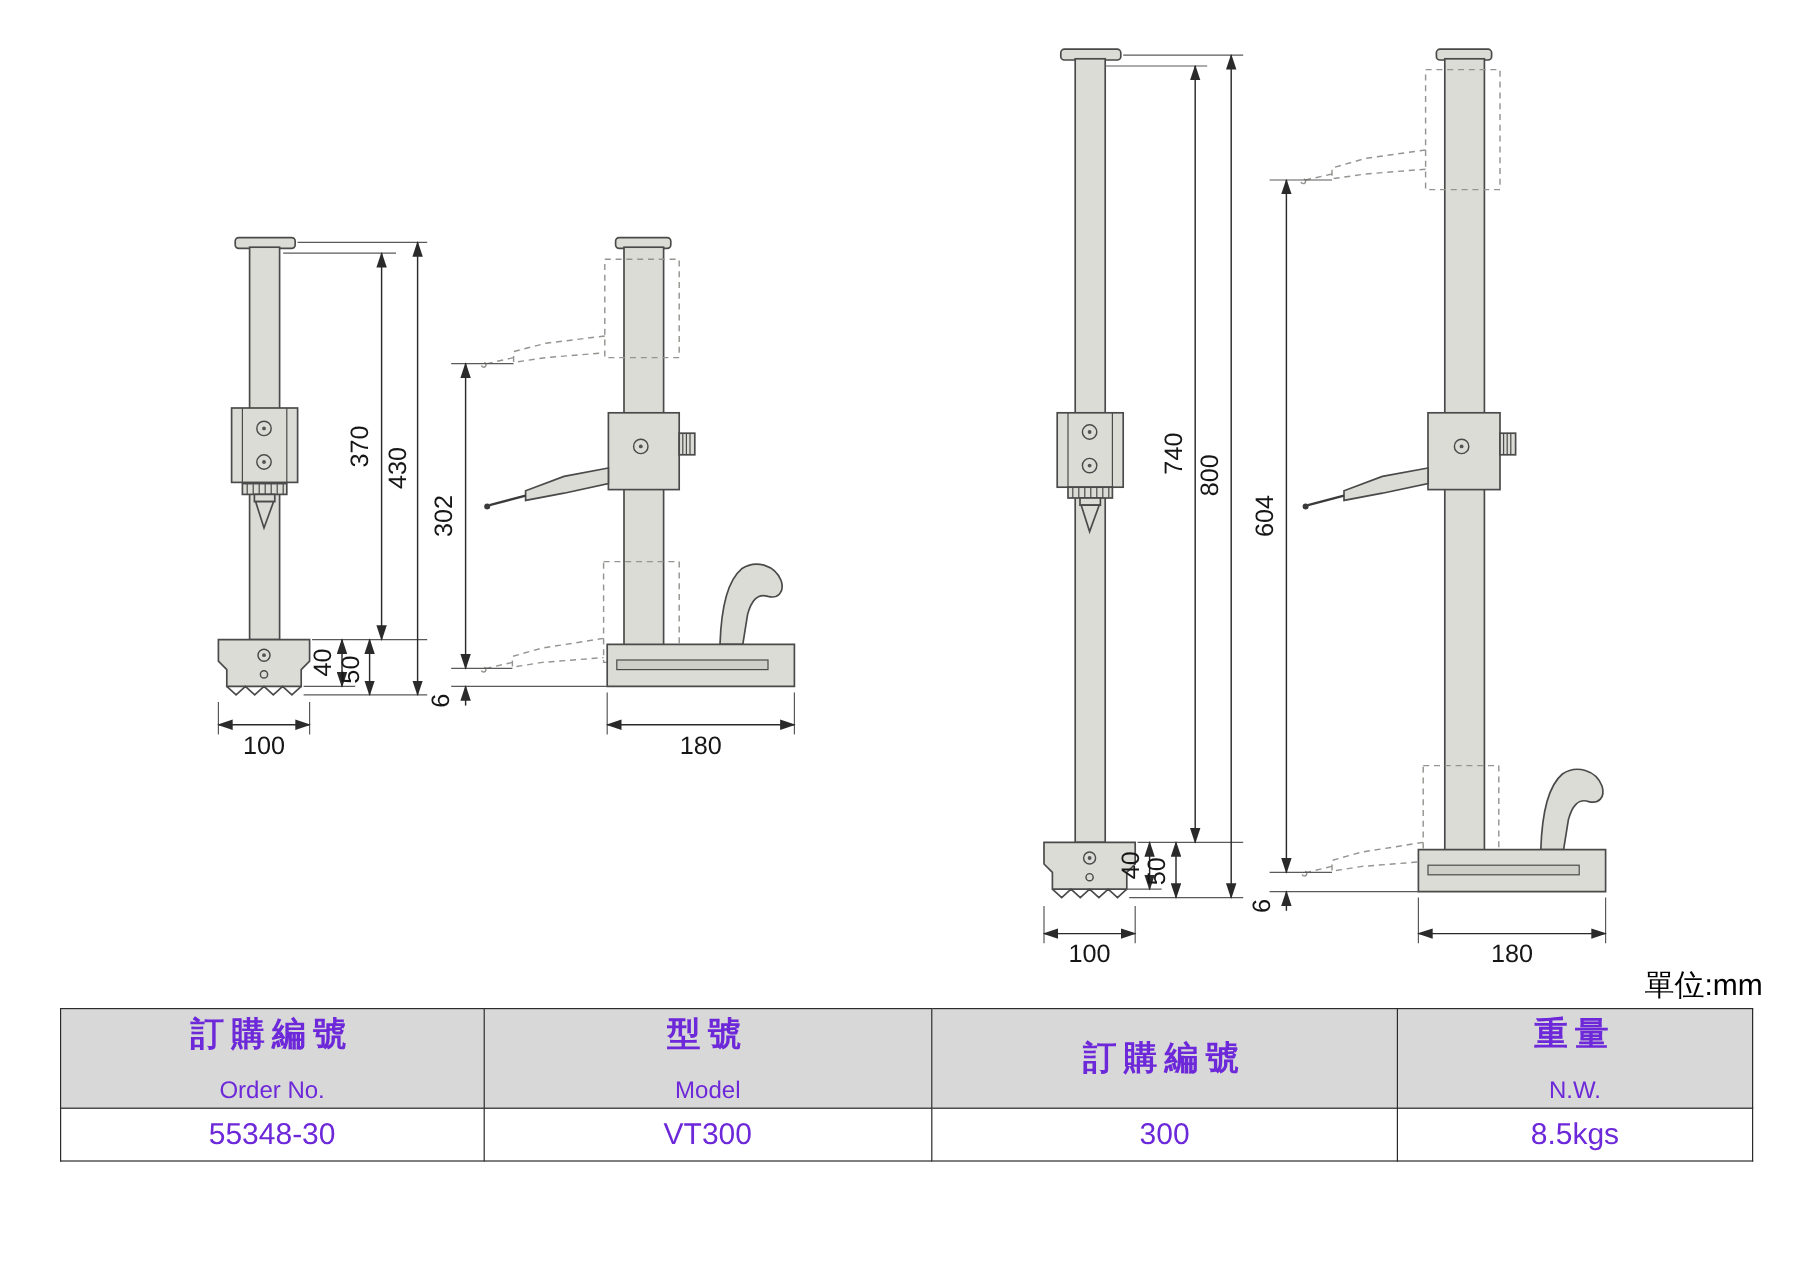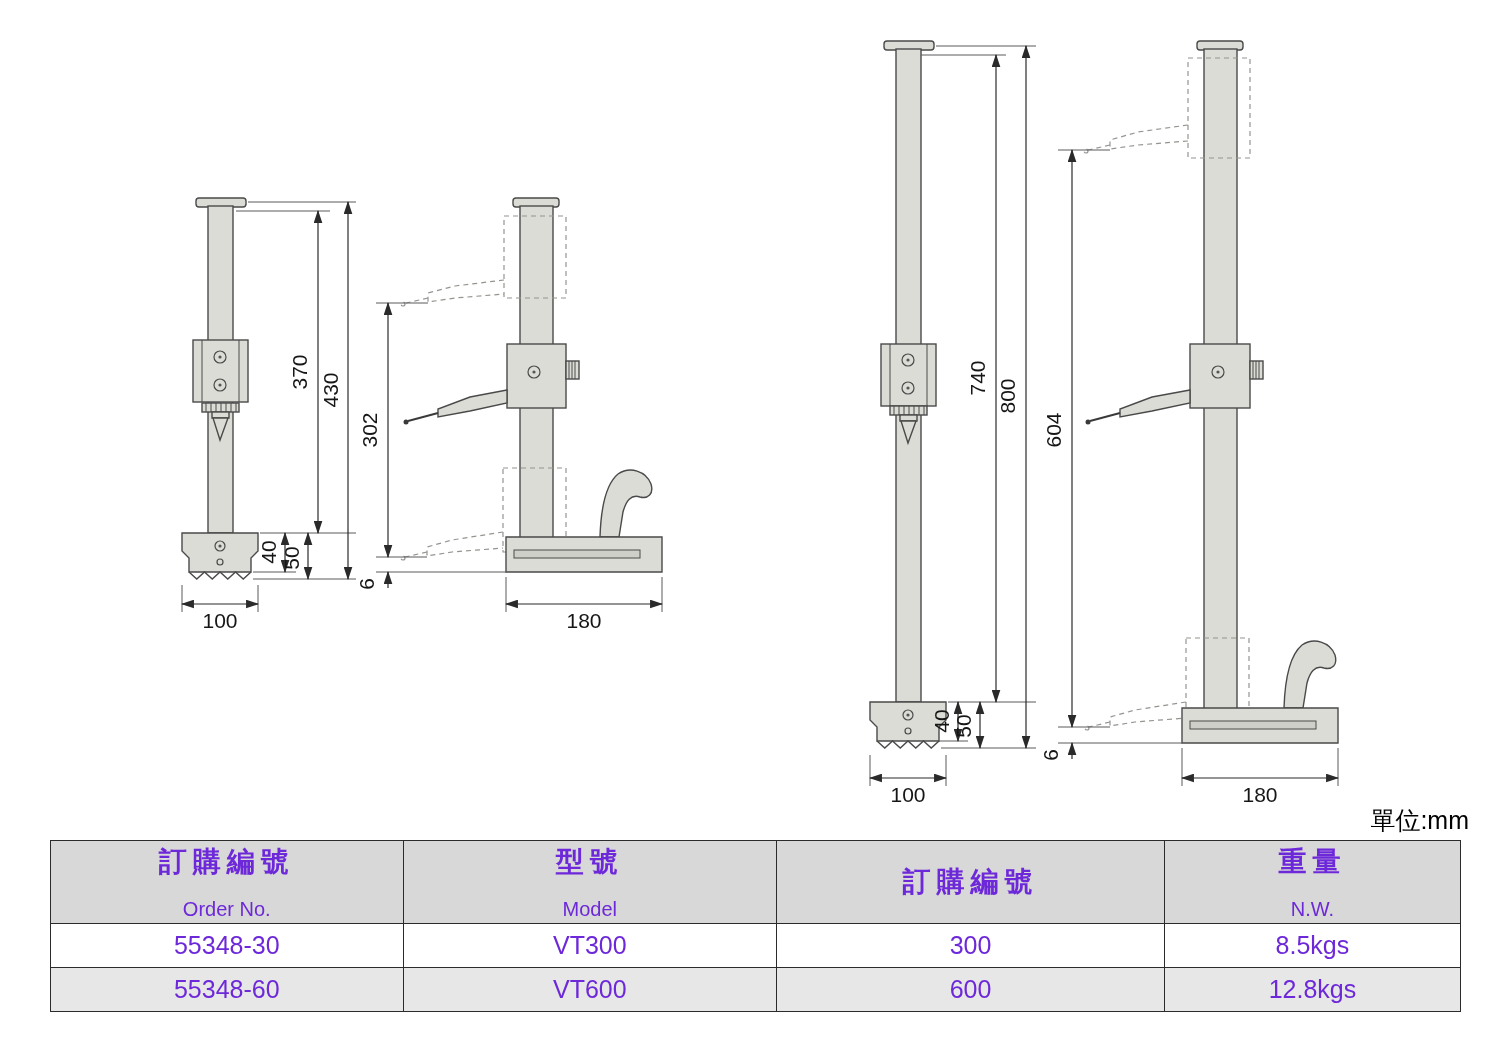--- a/index.html
+++ b/index.html
@@ -260,22 +260,16 @@
       </th>
     </tr>
   </thead>
   <tbody>
     <tr class="row-a">
       <td class="bold">55348-30</td>
       <td>VT300</td>
       <td>300</td>
       <td>8.5kgs</td>
     </tr>
-    <tr class="row-b">
-      <td class="bold">55348-60</td>
-      <td>VT600</td>
-      <td>600</td>
-      <td>12.8kgs</td>
-    </tr>
   </tbody>
 </table>
 
 </div>
 
 </body></html>

